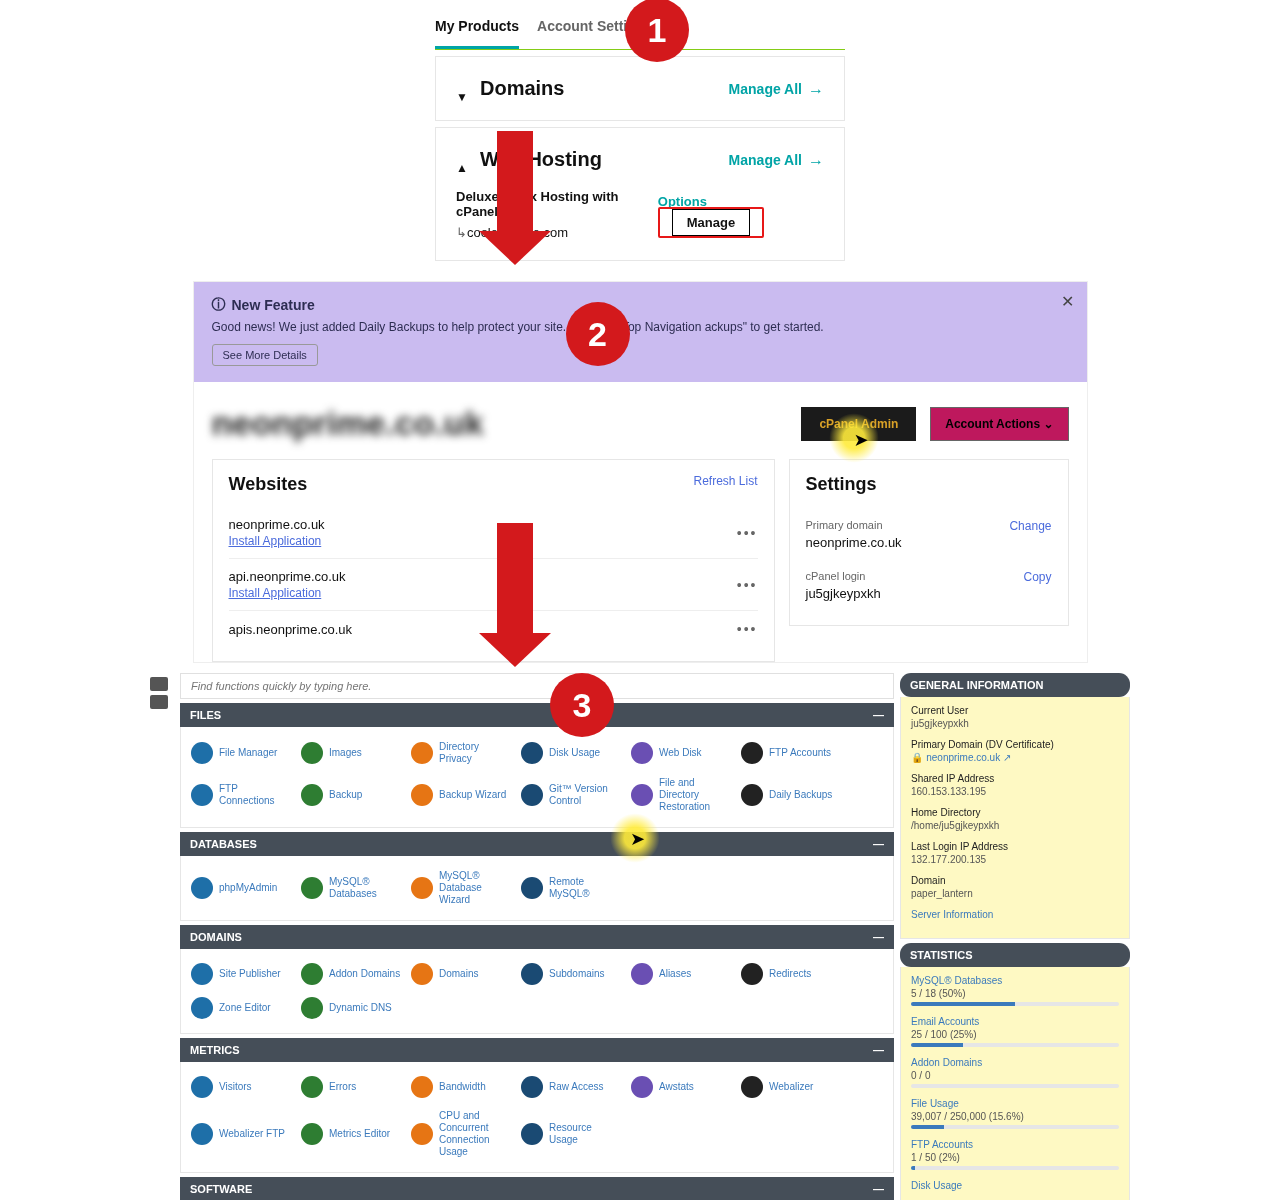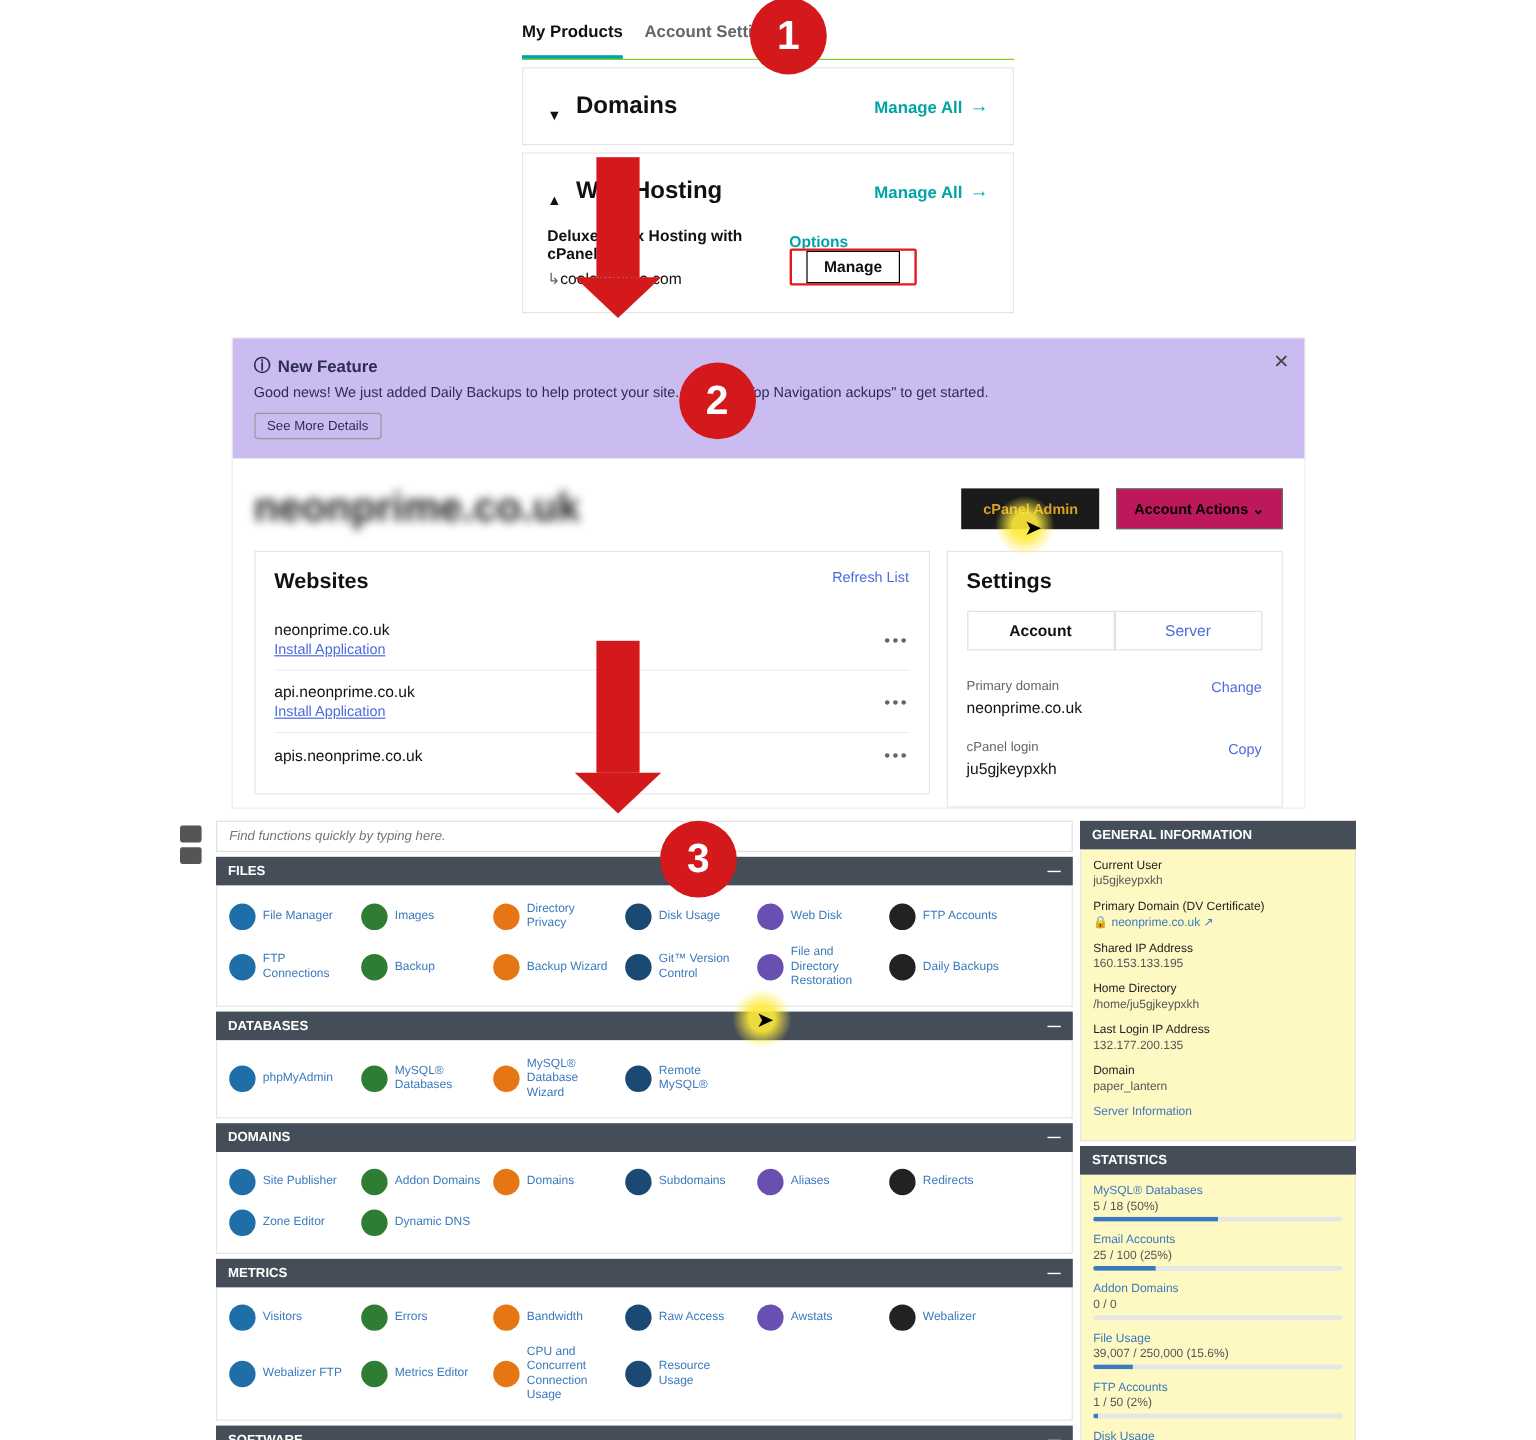--- a/index.html
+++ b/index.html
@@ -81,21 +81,21 @@
 
   .section { margin-bottom:4px; }
   .section-head { background:#454e58; color:#fff; font-weight:600; font-size:11px; padding:6px 10px; display:flex; justify-content:space-between; align-items:center; }
   .section-head .collapse { cursor:pointer; color:#fff; }
   .section-body { background:#fff; border:1px solid #e6e6e6; border-top:none; padding:8px 6px; display:flex; flex-wrap:wrap; }
   .tool-item { width:110px; display:flex; align-items:center; gap:6px; padding:6px 4px; cursor:pointer; }
   .tool-icon { width:22px; height:22px; border-radius:50%; flex-shrink:0; display:flex; align-items:center; justify-content:center; font-size:10px; color:#fff; font-weight:700; }
   .tool-label { color:#3b7abc; font-size:10px; line-height:1.2; }
 
   .step3-side { width:230px; display:flex; flex-direction:column; gap:4px; }
-  .side-panel-head { background:#454e58; color:#fff; font-weight:600; font-size:11px; padding:6px 10px; }
+  .side-panel-head { background:#454e58; color:#fff; font-weight:600; font-size:11px; padding:6px 10px;border-radius:11px; }
   .side-panel-body { background:#fef9c3; border:1px solid #e6e6e6; border-top:none; padding:8px 10px; }
   .info-row { margin-bottom:10px; }
   .info-row .ilbl { font-size:10px; color:#222; margin-bottom:2px; }
   .info-row .ival { font-size:10px; color:#3b7abc; }
   .info-row .ival.plain { color:#555; }
   .stat-row { margin-bottom:10px; }
   .stat-row .slbl { font-size:10px; color:#3b7abc; margin-bottom:2px; }
   .stat-row .sval { font-size:10px; color:#555; margin-bottom:3px; }
   .bar { width:100%; height:4px; background:#e6e6e6; border-radius:2px; overflow:hidden; }
   .bar-fill { height:100%; background:#3b7abc; }
@@ -197,24 +197,20 @@
         <div class="site-row">
           <div>
             <div class="dom">apis.neonprime.co.uk</div>
           </div>
           <span class="dots">•••</span>
         </div>
       </div>
 
       <div class="step2-right">
         <h3>Settings</h3>
-        <div class="settings-tabs">
-          <div class="stab active">Account</div>
-          <div class="stab inactive">Server</div>
-        </div>
         <div class="setting-row">
           <div>
             <span class="lbl">Primary domain</span>
             <span class="val">neonprime.co.uk</span>
           </div>
           <span class="link">Change</span>
         </div>
         <div class="setting-row">
           <div>
             <span class="lbl">cPanel login</span>

